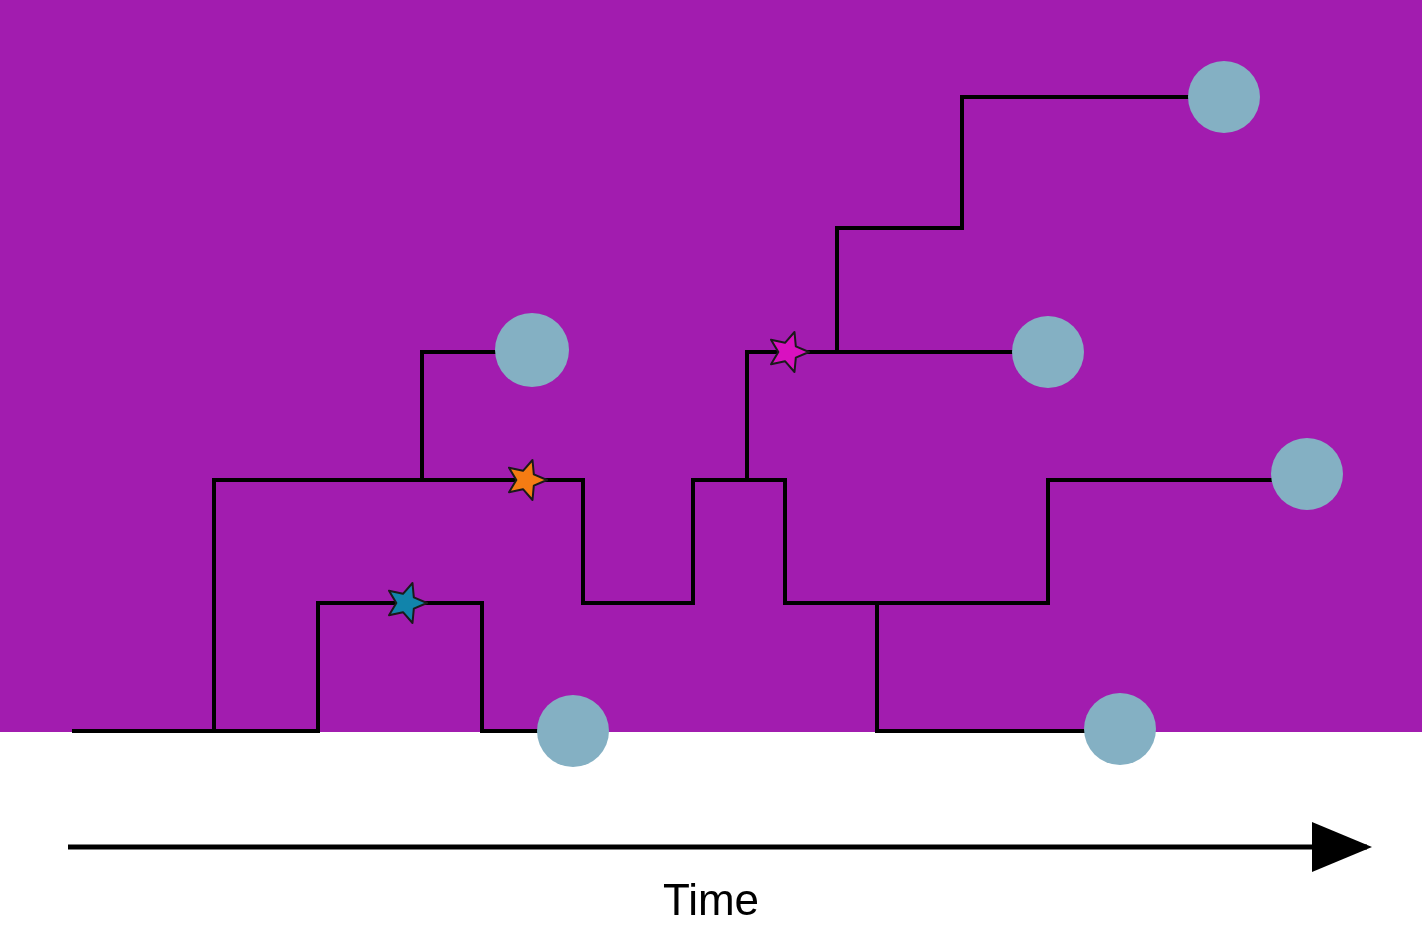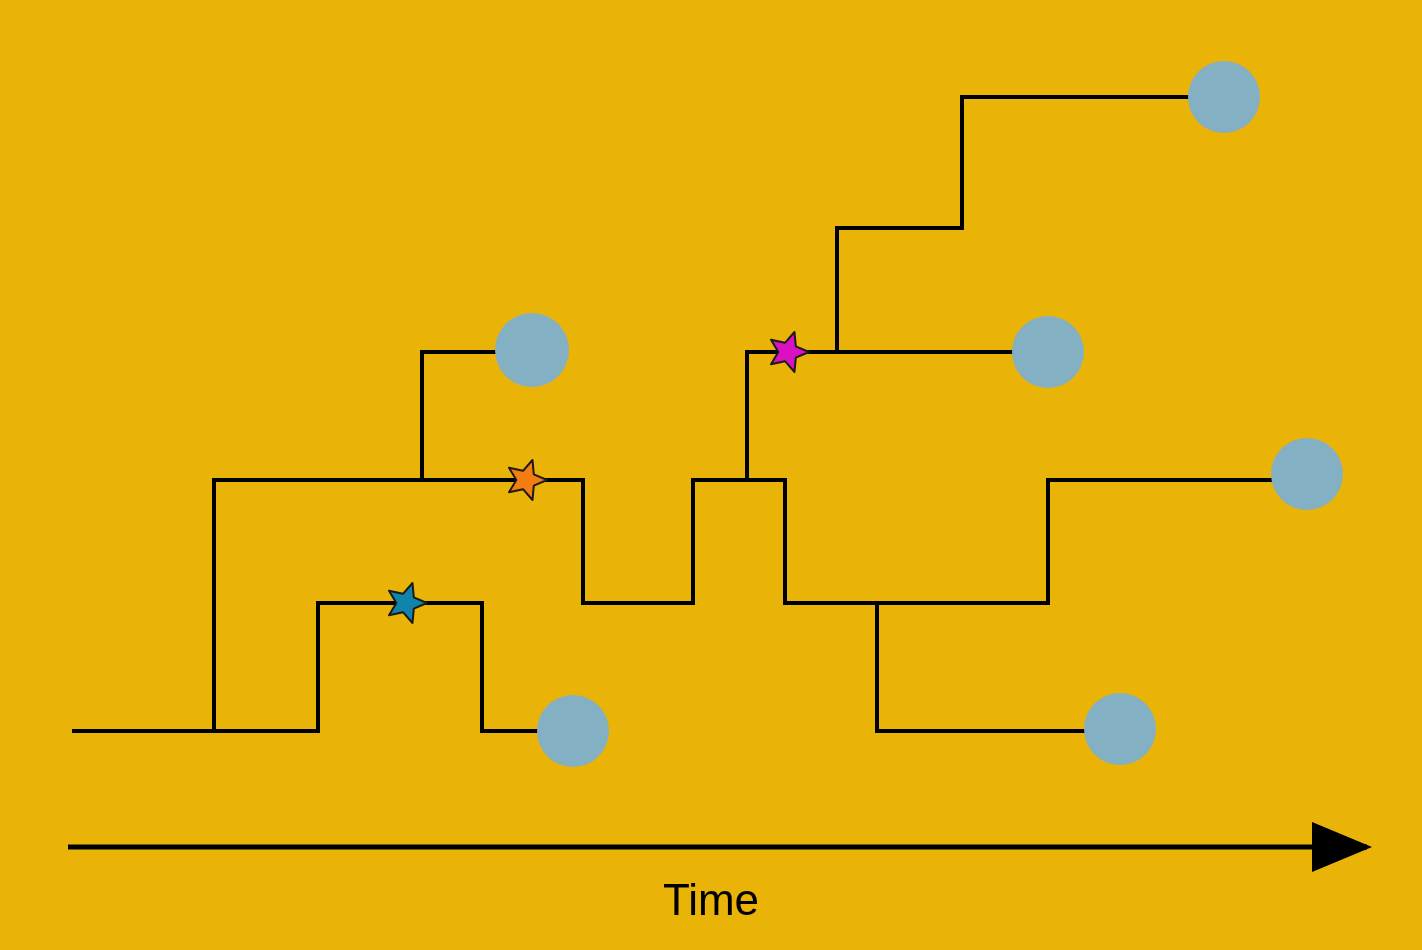--- a/index.html
+++ b/index.html
@@ -10,22 +10,22 @@
   }
   body {
     width: 1422px;
     height: 950px;
     font-family: "Liberation Sans", sans-serif;
     overflow: hidden;
   }
   #stage {
     position: relative;
     width: 1422px;
-    height: 950px;
-    background: #eab308;
+    height: 732px;
+    background: #a21caf;
   }
   #tree-svg {
     position: absolute;
     left: 0;
     top: 0;
     width: 1422px;
     height: 950px;
     display: block;
   }
   .axis-label {

